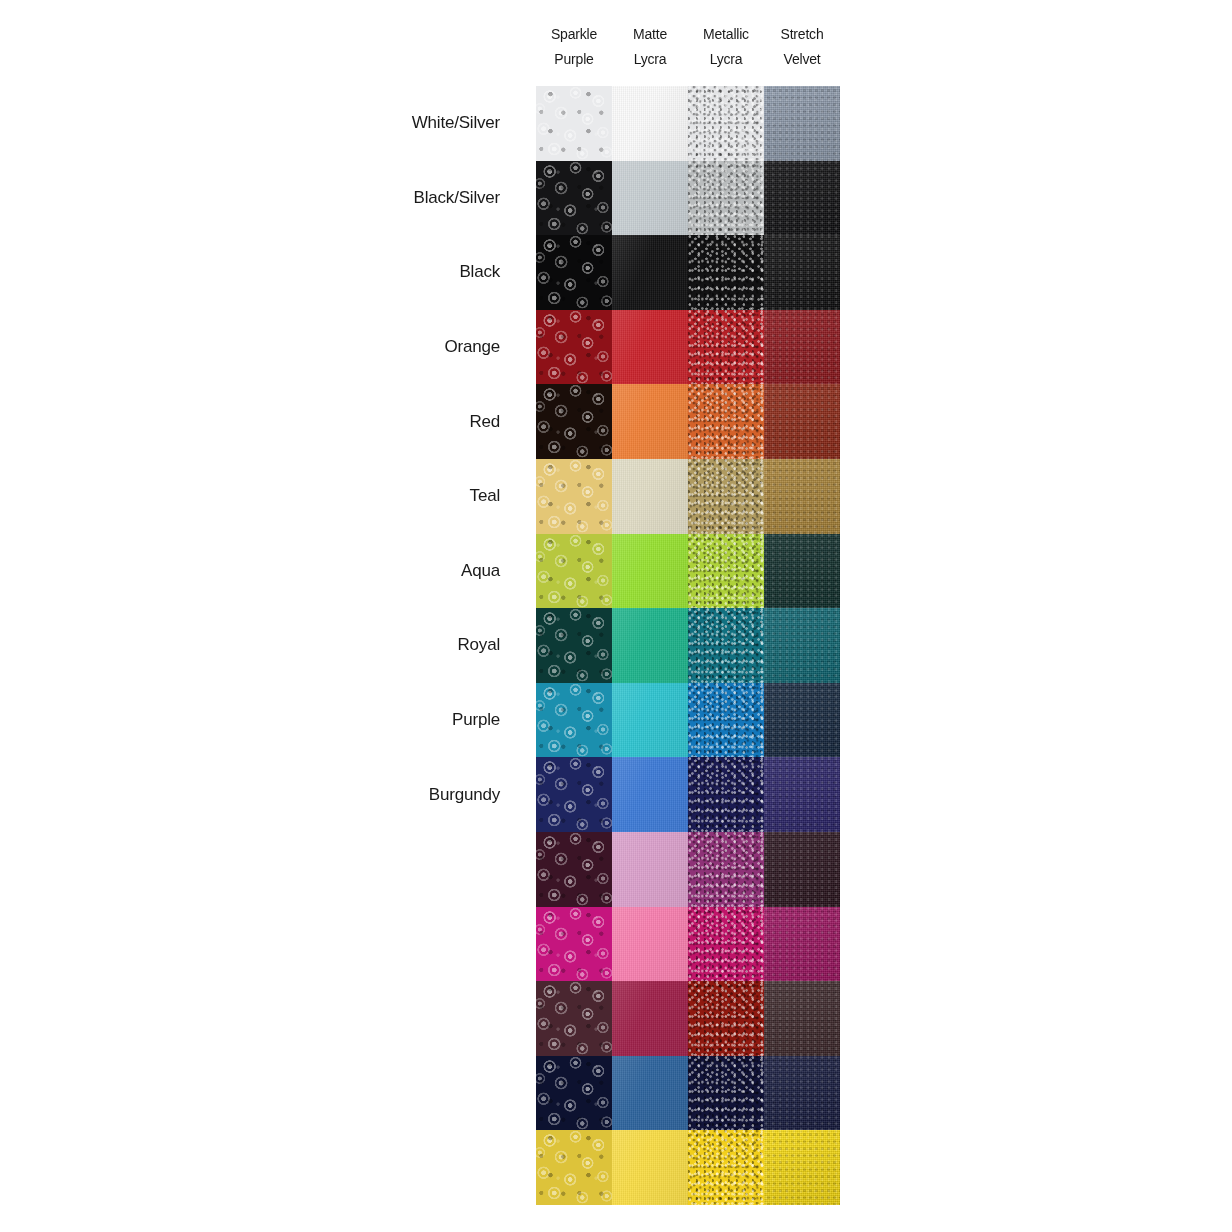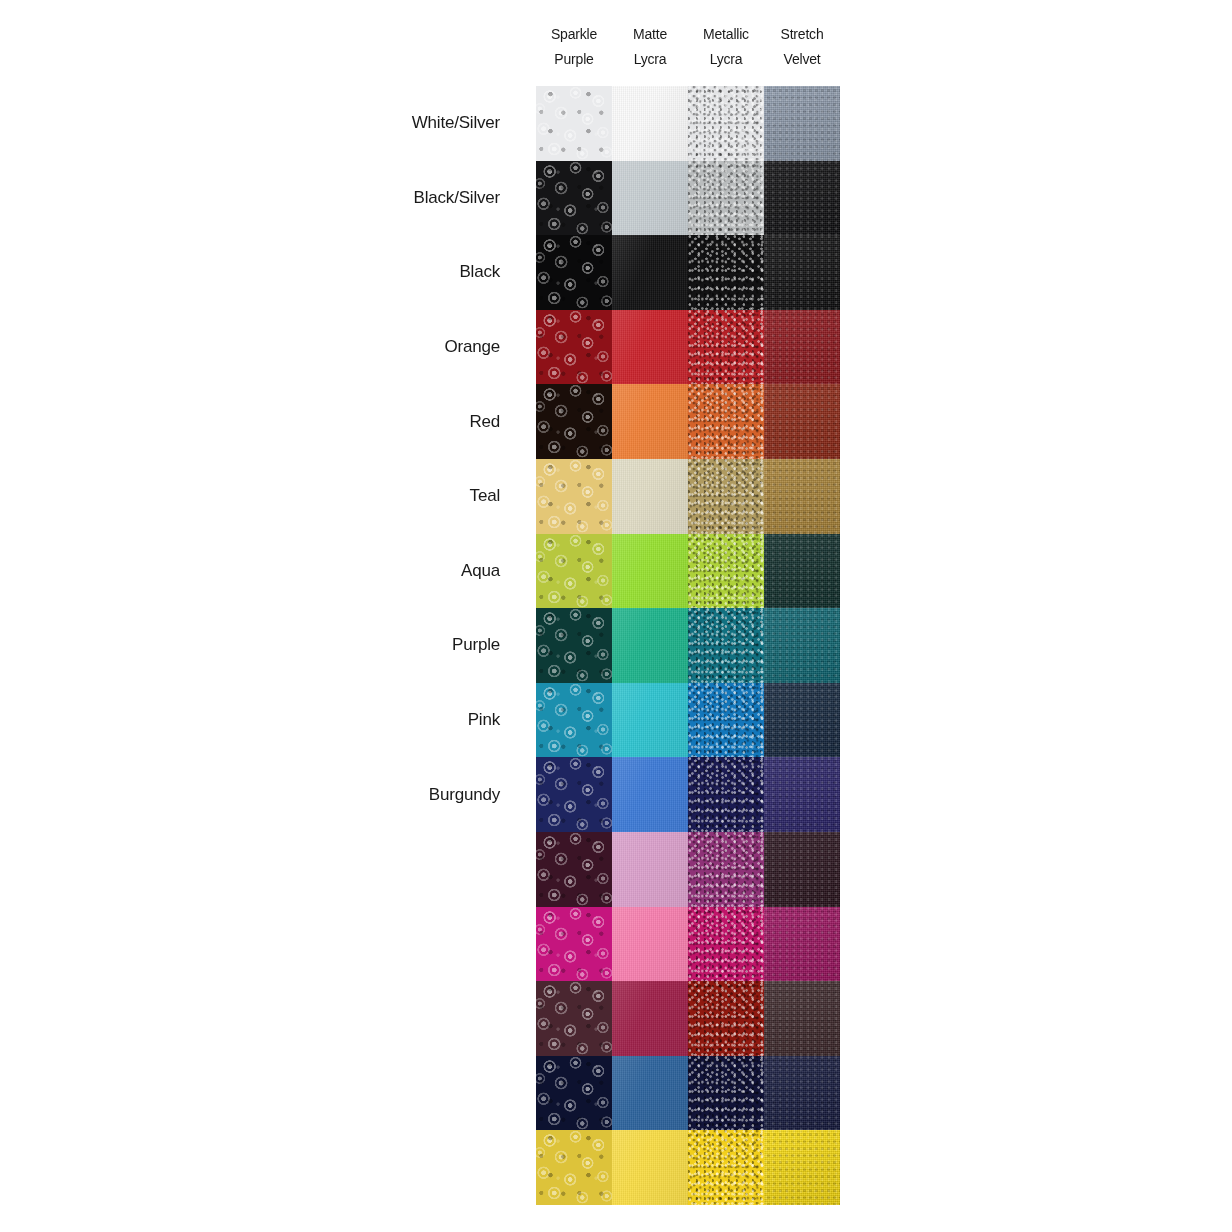--- a/index.html
+++ b/index.html
@@ -172,22 +172,22 @@
     </div>
 
   <div class="label-col">
       <div class="row-label">White/Silver</div>
       <div class="row-label">Black/Silver</div>
       <div class="row-label">Black</div>
       <div class="row-label">Orange</div>
       <div class="row-label">Red</div>
       <div class="row-label">Teal</div>
       <div class="row-label">Aqua</div>
+      <div class="row-label">Royal</div>
       <div class="row-label">Purple</div>
-      <div class="row-label">Pink</div>
       <div class="row-label">Burgundy</div>
     </div>
 
   <div class="grid">
       <div class="grid-row">
         <div class="swatch" style="background: rgb(233, 234, 236);">
           <div class="tex tex-sequin"></div>
           <div class="tex-sequin-b"></div>
         </div>
         <div class="swatch" style="background: rgb(250, 250, 250);">

